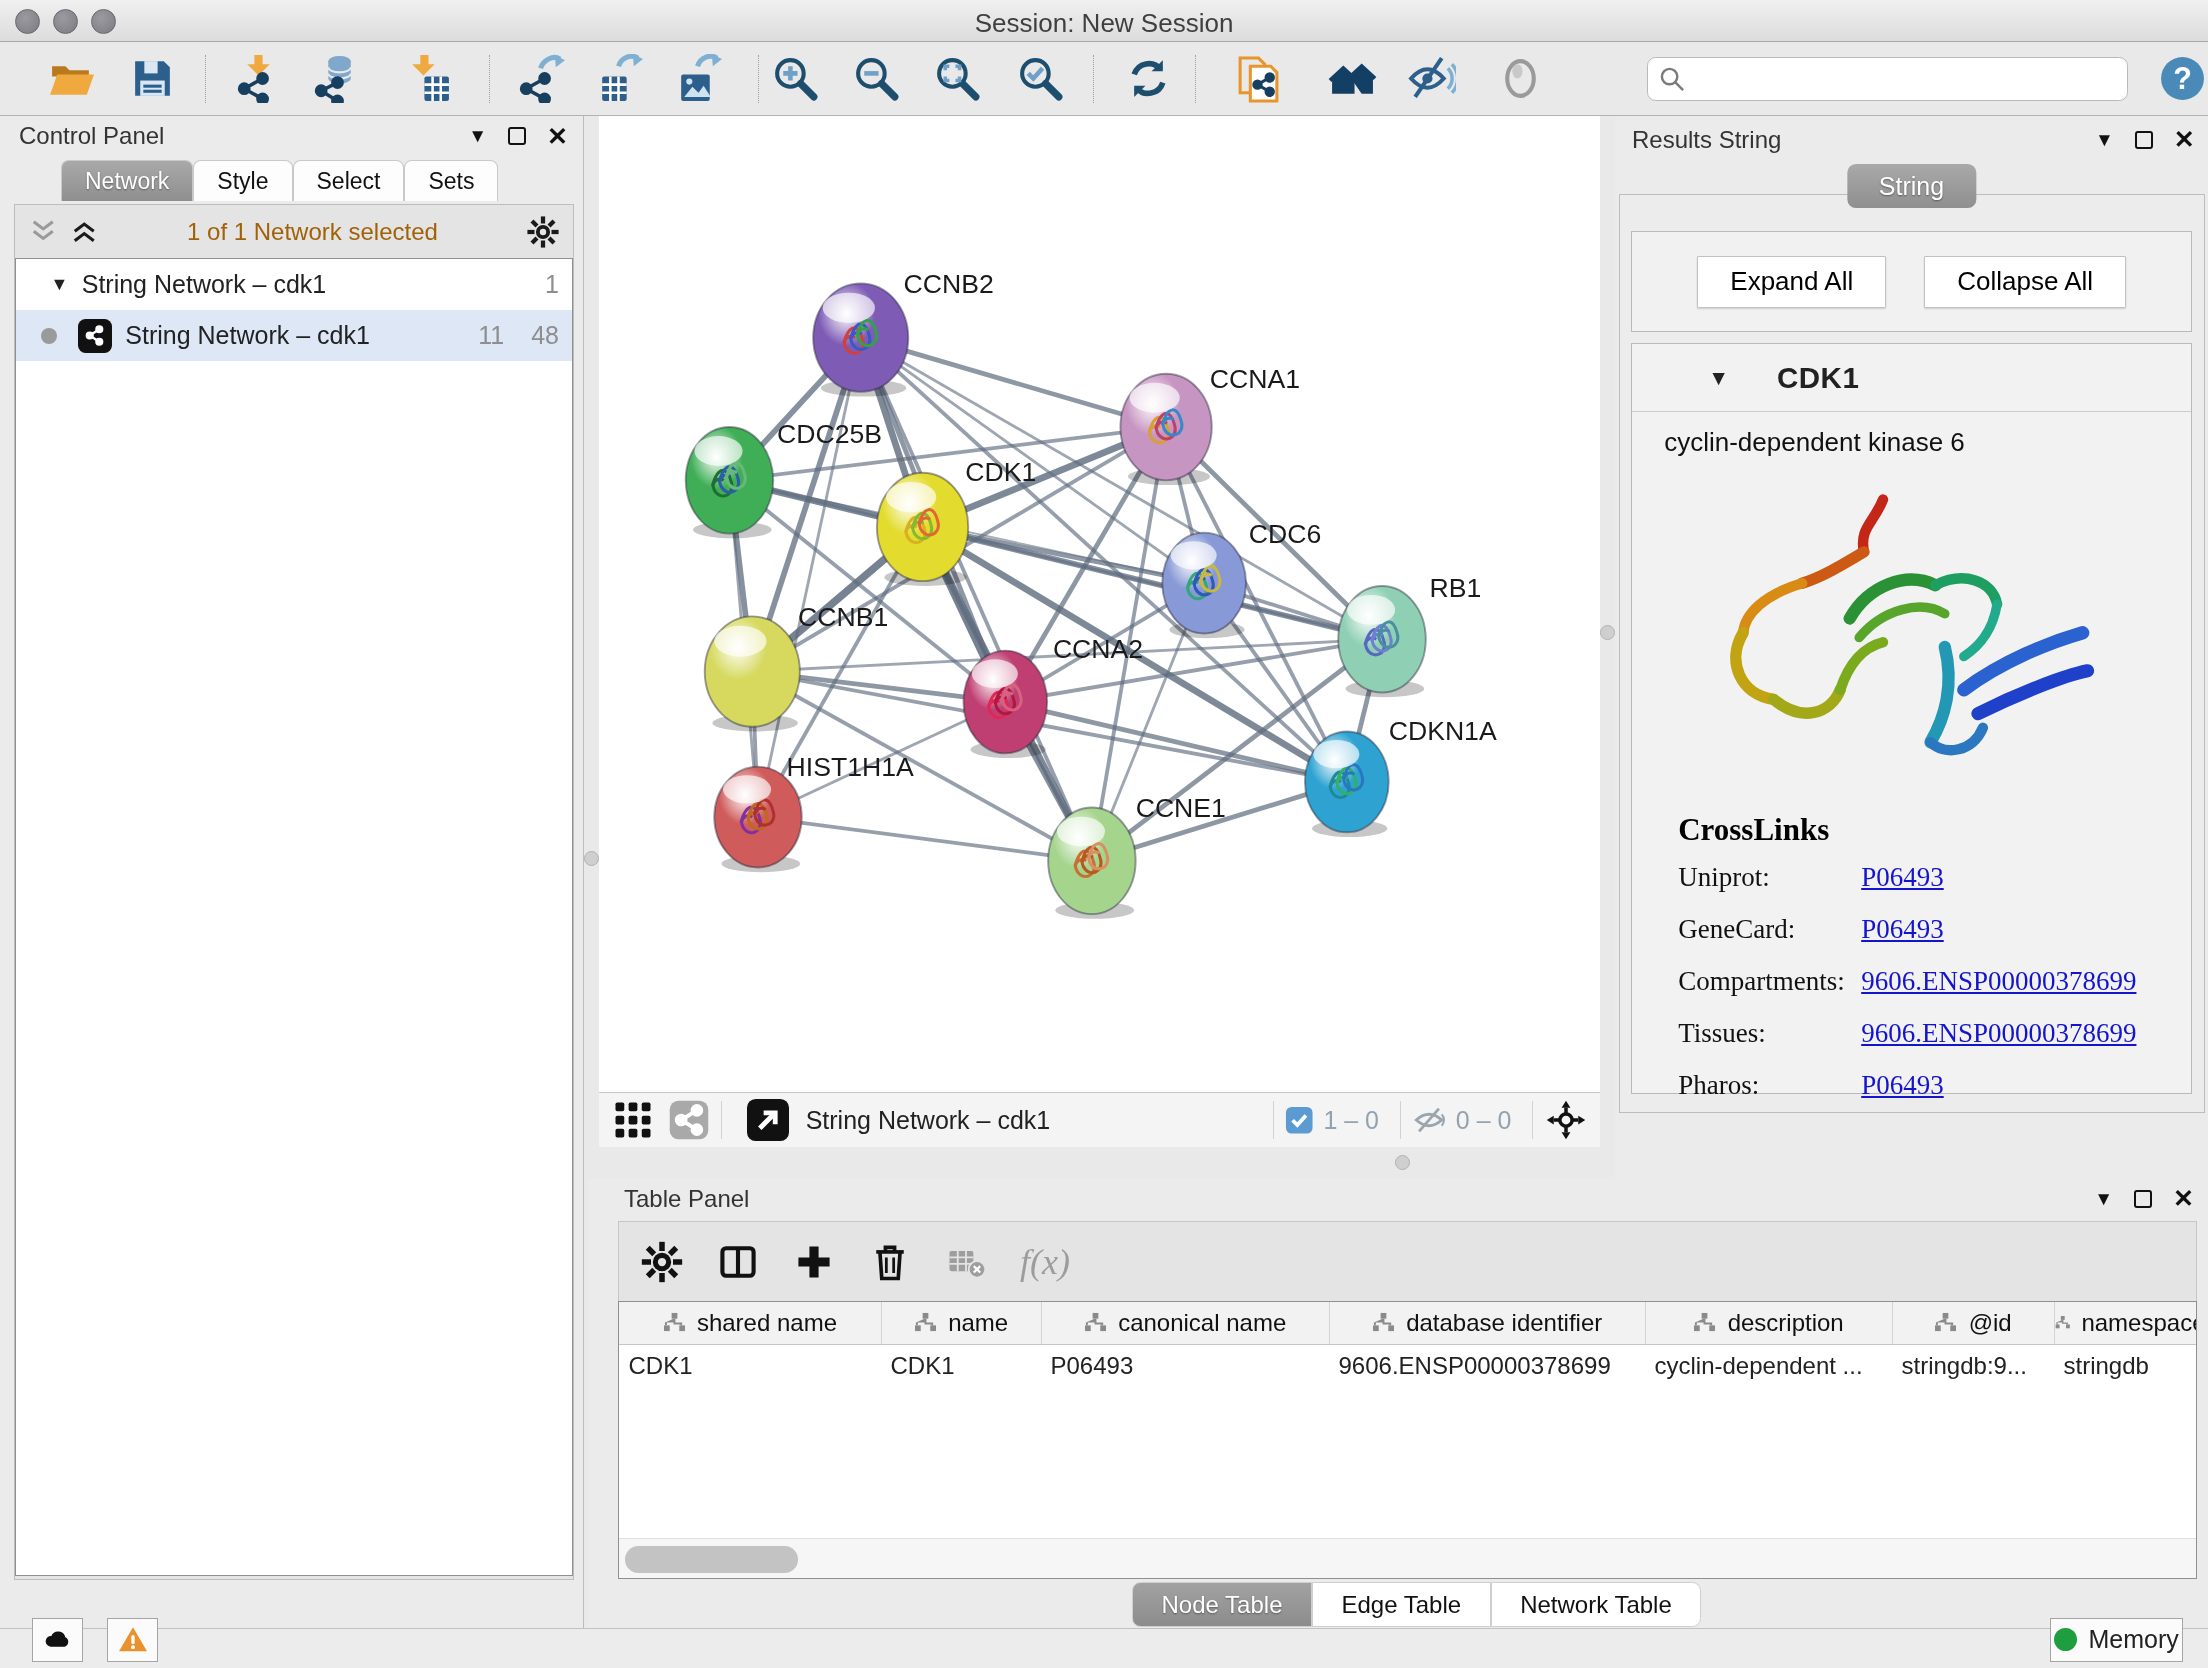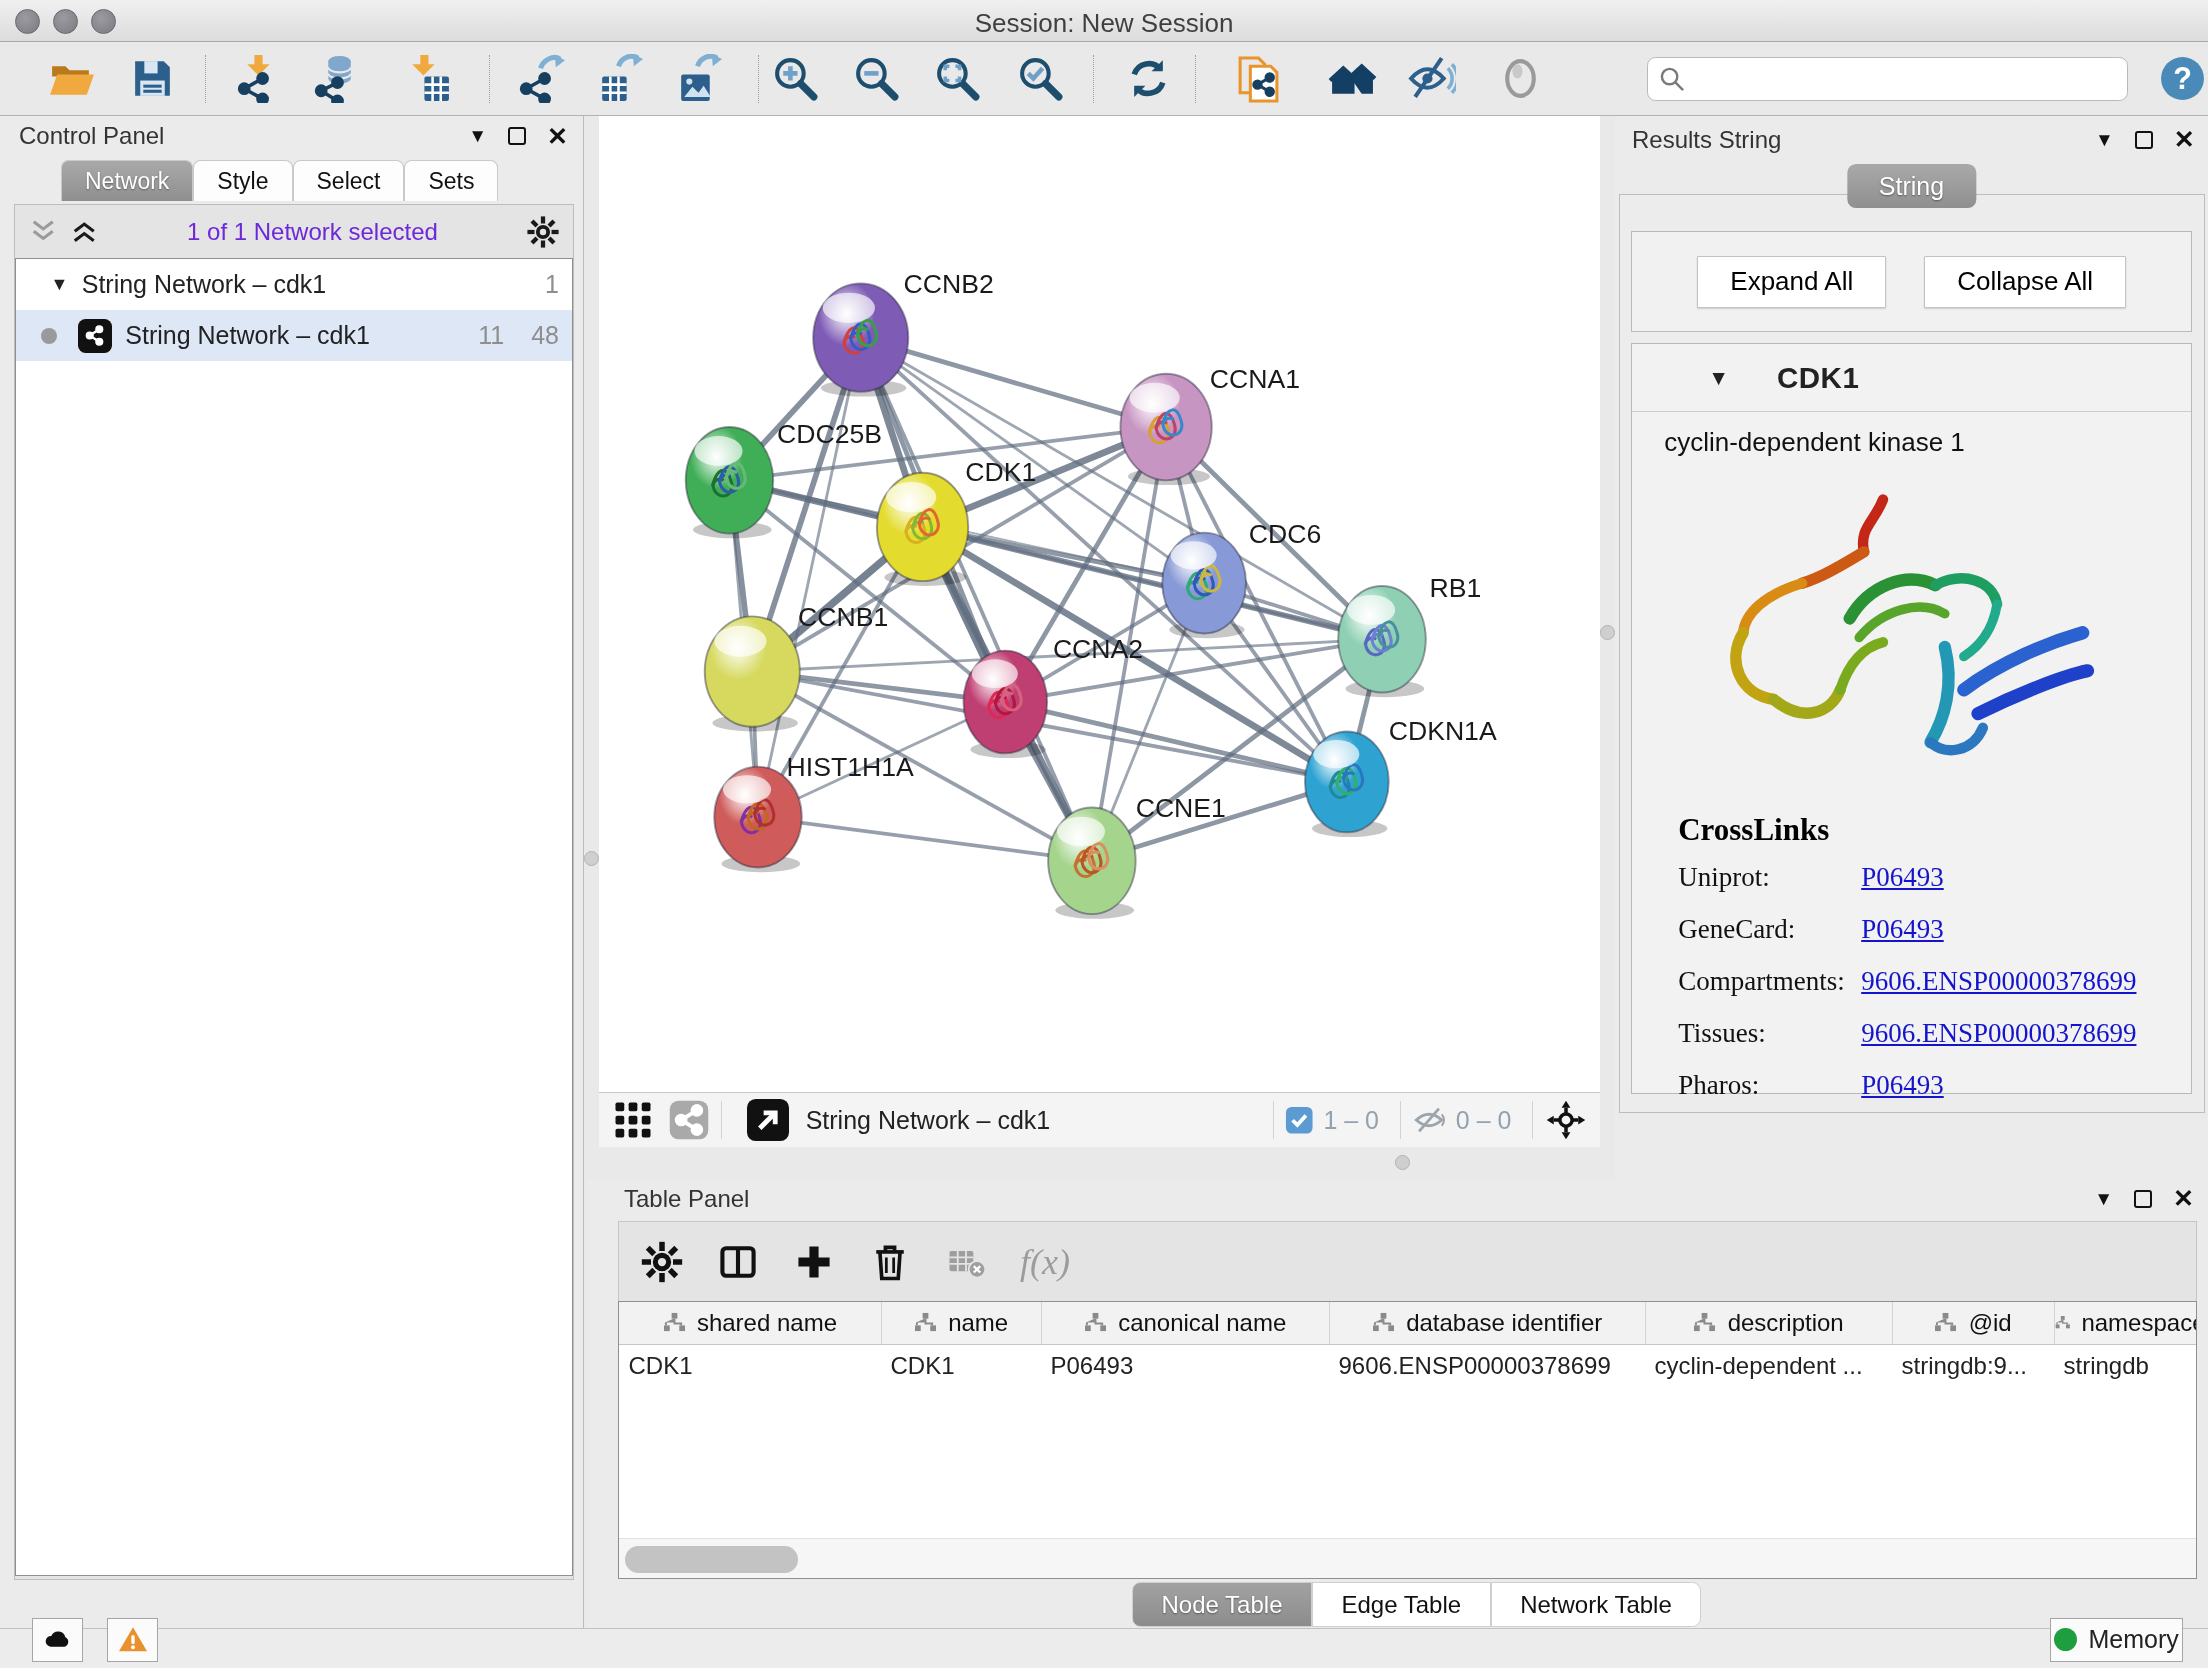--- a/index.html
+++ b/index.html
@@ -35,21 +35,21 @@
   .control-panel { position:absolute; left:0; top:116px; width:584px; height:1512px;
     background:#ebebeb; border-right:1.9px solid #bcbcbc; }
   .cp-head { position:absolute; left:19px; right:15px; top:6px; }
   .cp-tabs { position:absolute; left:61px; top:44px; display:flex; }
   .tab { padding:6.7px 23px; font-size:23px; background:#fdfdfd; border:1px solid #c9c9c9;
     border-bottom:none; border-radius:7.6px 7.6px 0 0; color:#111; }
   .tab.active { background:linear-gradient(#a9a9a9,#8f8f8f); color:#fff; text-shadow:0 1px 1.9px rgba(0,0,0,.4); }
   .cp-body { position:absolute; left:14.3px; top:88px; width:560px; height:1376px;
     background:#e4e4e4; border:1px solid #bdbdbd; }
   .cp-sub { height:53px; display:flex; align-items:center; padding:0 13.3px; }
-  .cp-sub-label { flex:1; text-align:center; font-size:24px; color:#6d28d9; }
+  .cp-sub-label { flex:1; text-align:center; font-size:24px; color:#a16207; }
   .cp-tree { background:#fff; border:1px solid #8f8f8f; height:1318px; overflow:hidden; }
   .tree-row { display:flex; align-items:center; height:51px; font-size:25px; padding:0 13.3px; }
   .tree-row .caret { font-size:18px; margin:0 13.3px 0 21px; }
   .tree-row .num { color:#8e8e8e; margin-left:auto; }
   .tree-row.selected { background:#dde7f6; }
   .tree-dot { width:16px; height:16px; border-radius:50%; background:#9a9a9a; margin:0 21px 0 11.4px; }
   .share-badge { width:34px; height:34px; border-radius:7.6px; background:#111; margin-right:13.3px;
     display:flex; align-items:center; justify-content:center; }
   .share-badge svg { width:23px; height:23px; }
   .nums { margin-left:auto; display:flex; gap:27px; color:#8e8e8e; }
@@ -645,21 +645,21 @@
     <div class="rp-outer">
       <div class="rp-btnbox">
         <button class="rp-btn">Expand All</button>
         <button class="rp-btn">Collapse All</button>
       </div>
       <div class="rp-content">
         <div class="gene-head">
           <span class="caret">▼</span>
           <span class="gene-name">CDK1</span>
         </div>
-        <div class="gene-desc">cyclin-dependent kinase 1</div>
+        <div class="gene-desc">cyclin-dependent kinase 6</div>
         <div class="protein-wrap">
           <svg width="409" height="314" viewBox="0 0 430 330">
             <g fill="none" stroke-linecap="round">
               <path d="M185 30 C175 55 160 60 165 85" stroke="#c42717" stroke-width="11"></path>
               <path d="M165 85 C140 100 120 112 100 118" stroke="#cd5a14" stroke-width="12"></path>
               <path d="M100 118 C60 130 40 150 38 170" stroke="#d98c14" stroke-width="11"></path>
               <path d="M38 170 C20 200 35 235 70 240" stroke="#c2a312" stroke-width="12"></path>
               <path d="M70 240 C100 265 130 255 140 230" stroke="#a3a818" stroke-width="12"></path>
               <path d="M140 230 C150 200 165 185 185 180" stroke="#7aab1f" stroke-width="11"></path>
               <path d="M150 155 C170 120 210 105 240 120" stroke="#2a9235" stroke-width="13"></path>

